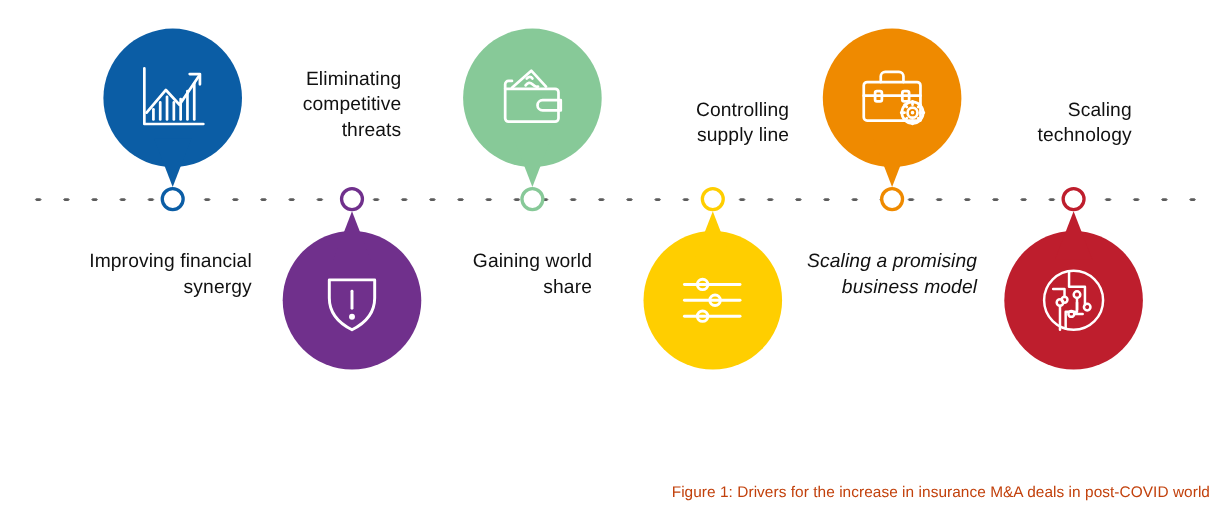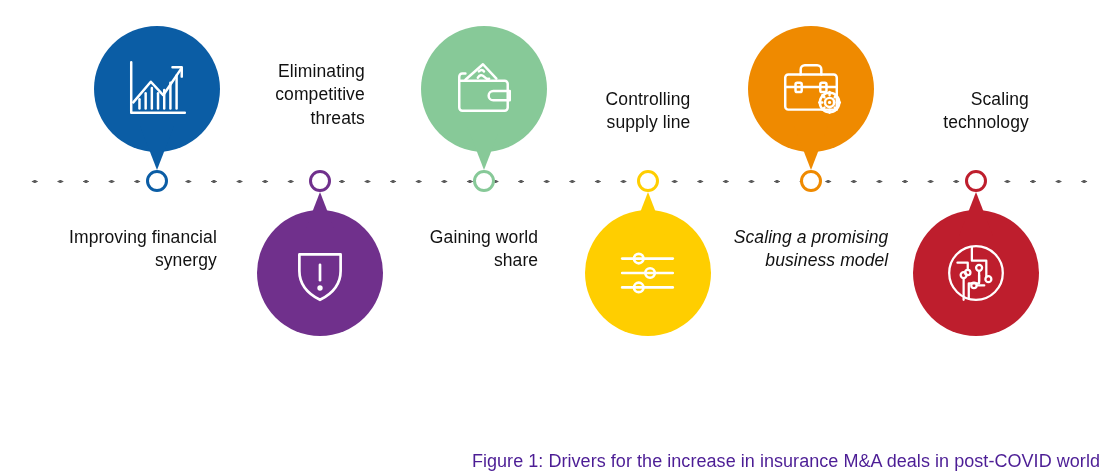--- a/index.html
+++ b/index.html
@@ -105,23 +105,23 @@
     line-height: 1.33;
     color: #111111;
     transform: translateX(-50%);
     white-space: pre-line;
     letter-spacing: 0.1px;
   }
 
   .caption {
     position: absolute;
     right: 18px;
-    bottom: 3px;
-    font-size: 18px;
-    color: #4c1d95;
+    bottom: 20px;
+    font-size: 14px;
+    color: #c2410c;
     letter-spacing: 0.05px;
   }
 </style>
 </head>
 <body>
 
 <div id="canvas">
 
   <div class="timeline">
     <div class="timeline-dots"></div>
@@ -139,21 +139,21 @@
             <path d="M21 51 V36"></path>
             <path d="M27 51 V31"></path>
       <path d="M33 51 V36"></path>
             <path d="M39 51 V33"></path>
             <path d="M45 51 V26"></path>
       <path d="M51 51 V19"></path>
     </svg>
         </div>
       </div>
       <div class="ring" style="left: 157px; border-color: rgb(11, 93, 165);"></div>
-      <div class="label" style="left: 143px; top: 226px;">Improving financial
+      <div class="label" style="left: 155px; top: 226px;">Improving financial
 synergy</div>
       <div class="pin down" style="color: rgb(112, 48, 140); background: rgb(112, 48, 140); left: 320px; top: 210px;">
         <div class="tail"></div>
         <div class="glyph">
     <svg viewBox="0 0 64 64" fill="none" stroke="#ffffff" stroke-width="2.6" stroke-linecap="round" stroke-linejoin="round">
       <path d="M12 14 H52 V30 C52 44 42 53 32 58 C22 53 12 44 12 30 Z"></path>
       <path d="M32 24 V39"></path>
       <circle cx="32" cy="46.5" r="2.6" fill="#ffffff" stroke="none"></circle>
     </svg>
         </div>
@@ -185,21 +185,21 @@
       <path d="M7 18 H56"></path>
       <circle cx="23" cy="18" r="4.6" fill="none"></circle>
       <path d="M7 32 H56"></path>
       <circle cx="34" cy="32" r="4.6" fill="none"></circle>
       <path d="M7 46 H56"></path>
       <circle cx="23" cy="46" r="4.6" fill="none"></circle>
     </svg>
         </div>
       </div>
       <div class="ring" style="left: 648px; border-color: rgb(255, 206, 0);"></div>
-      <div class="label" style="left: 648px; top: 88px;">Controlling
+      <div class="label" style="left: 675px; top: 88px;">Controlling
 supply line</div>
       <div class="pin up" style="color: rgb(239, 138, 0); background: rgb(239, 138, 0); left: 811px; top: 26px;">
         <div class="tail"></div>
         <div class="glyph">
     <svg viewBox="0 0 64 64" fill="none" stroke="#ffffff" stroke-width="2.4" stroke-linecap="round" stroke-linejoin="round">
       <path d="M22 18 V13 a4 4 0 0 1 4 -4 h12 a4 4 0 0 1 4 4 v5"></path>
       <rect x="7" y="18" width="50" height="34" rx="3"></rect>
       <path d="M7 30 H57"></path>
       <rect x="17" y="26" width="6" height="9" rx="1.6"></rect>
       <rect x="41" y="26" width="6" height="9" rx="1.6"></rect>

